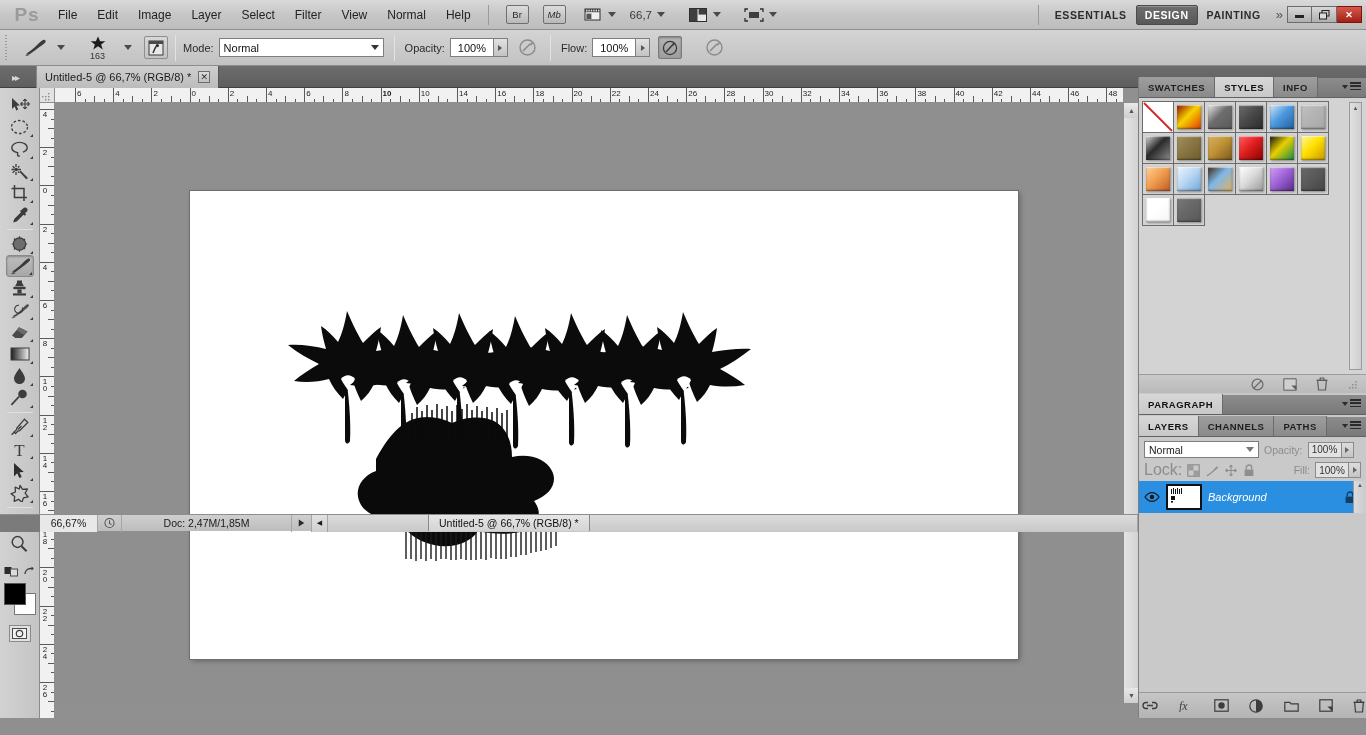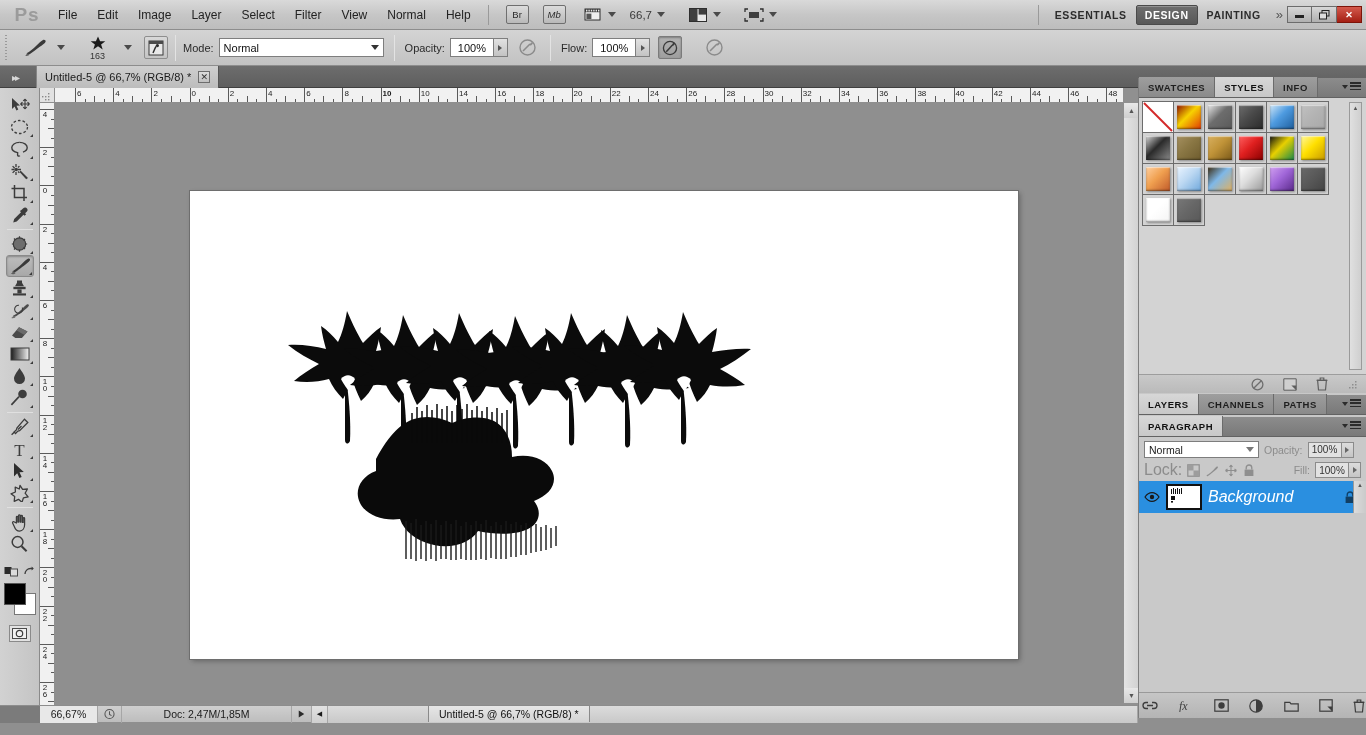--- a/index.html
+++ b/index.html
@@ -3,21 +3,21 @@
 <meta charset="utf-8">
 <style>
   * { box-sizing: border-box; margin:0; padding:0; }
   html,body{
     width:1366px; height:735px; overflow:hidden;
     font-family:"Liberation Sans", sans-serif;
     font-size:11px; color:#1a1a1a;
     background:#8f8f8f;
     -webkit-font-smoothing:antialiased;
   }
-  #app{ position:relative; width:1366px; height:722px; }
+  #app{ position:relative; width:1366px; height:531px; }
 
   
   .menubar{
     position:absolute; left:0; top:0; width:1366px; height:30px;
     background:linear-gradient(#d9d9d9,#c6c6c6 52%,#bdbdbd);
     border-bottom:1px solid #8d8d8d;
     display:flex; align-items:center;
   }
   .pslogo{ width:42px; margin-left:6px; color:#9b9b9b; font-size:19px;
     font-weight:bold; letter-spacing:1px; text-align:center; }
@@ -939,31 +939,31 @@
             <rect x="5" y="5" width="1.5" height="1.5"></rect>
           <rect x="8" y="5" width="1.5" height="1.5"></rect>
             <rect x="2" y="8" width="1.5" height="1.5"></rect>
           <rect x="5" y="8" width="1.5" height="1.5"></rect>
             <rect x="8" y="8" width="1.5" height="1.5"></rect>
         </g>
       </svg>
     </div>
 
     <div class="panel-tabs" style="margin-top:2px;">
+      <div class="ptab active">PARAGRAPH</div>
+      <div class="pmenu">
+        <span class="dc"></span>
+        <span class="bars"></span>
+      </div>
+    </div>
+
+    <div class="panel-tabs" style="margin-top:2px;">
       <div class="ptab active">LAYERS</div>
       <div class="ptab">CHANNELS</div>
       <div class="ptab">PATHS</div>
-      <div class="pmenu">
-        <span class="dc"></span>
-        <span class="bars"></span>
-      </div>
-    </div>
-
-    <div class="panel-tabs" style="margin-top:2px;">
-      <div class="ptab active">PARAGRAPH</div>
       <div class="pmenu">
         <span class="dc"></span>
         <span class="bars"></span>
       </div>
     </div>
 
     <div class="layers-body">
       <div class="lrow" style="padding-top:3px;">
         <div class="selectbox">
           <span>Normal</span>
@@ -1014,21 +1014,21 @@
                   <rect x="5" y="2" width="1" height="6"></rect>
                 <rect x="7" y="3" width="1" height="5"></rect>
                   <rect x="9" y="2" width="1" height="6"></rect>
                 <rect x="11" y="3" width="1" height="5"></rect>
                   <rect x="13" y="2" width="1" height="6"></rect>
                 <rect x="3" y="10" width="4" height="4"></rect>
                   <rect x="3" y="15" width="2" height="1.6"></rect>
               </g>
             </svg>
           </div>
-          <span style="font-style:italic; font-size:16px;">Background</span>
+          <span style="font-style:italic; font-size:11px;">Background</span>
           <div style="flex:1"></div>
           <svg width="12" height="13" viewBox="0 0 12 13" style="margin-right:5px;">
             <path d="M3.2 5.6V3.8a2.8 2.8 0 0 1 5.6 0v1.8" fill="none" stroke="#0f3f66" stroke-width="1.3"></path>
             <rect x="1.6" y="5.6" width="8.8" height="6.4" fill="#123f63"></rect>
           </svg>
         </div>
         <div style="position:absolute;right:0;top:0;width:13px;height:32px;background:linear-gradient(to right,#dcdcdc,#cacaca);border-left:1px solid #9a9a9a;display:flex;align-items:flex-start;justify-content:center;">
           <span style="font-size:6px;color:#555;margin-top:1px;">▲</span>
         </div>
       </div>

